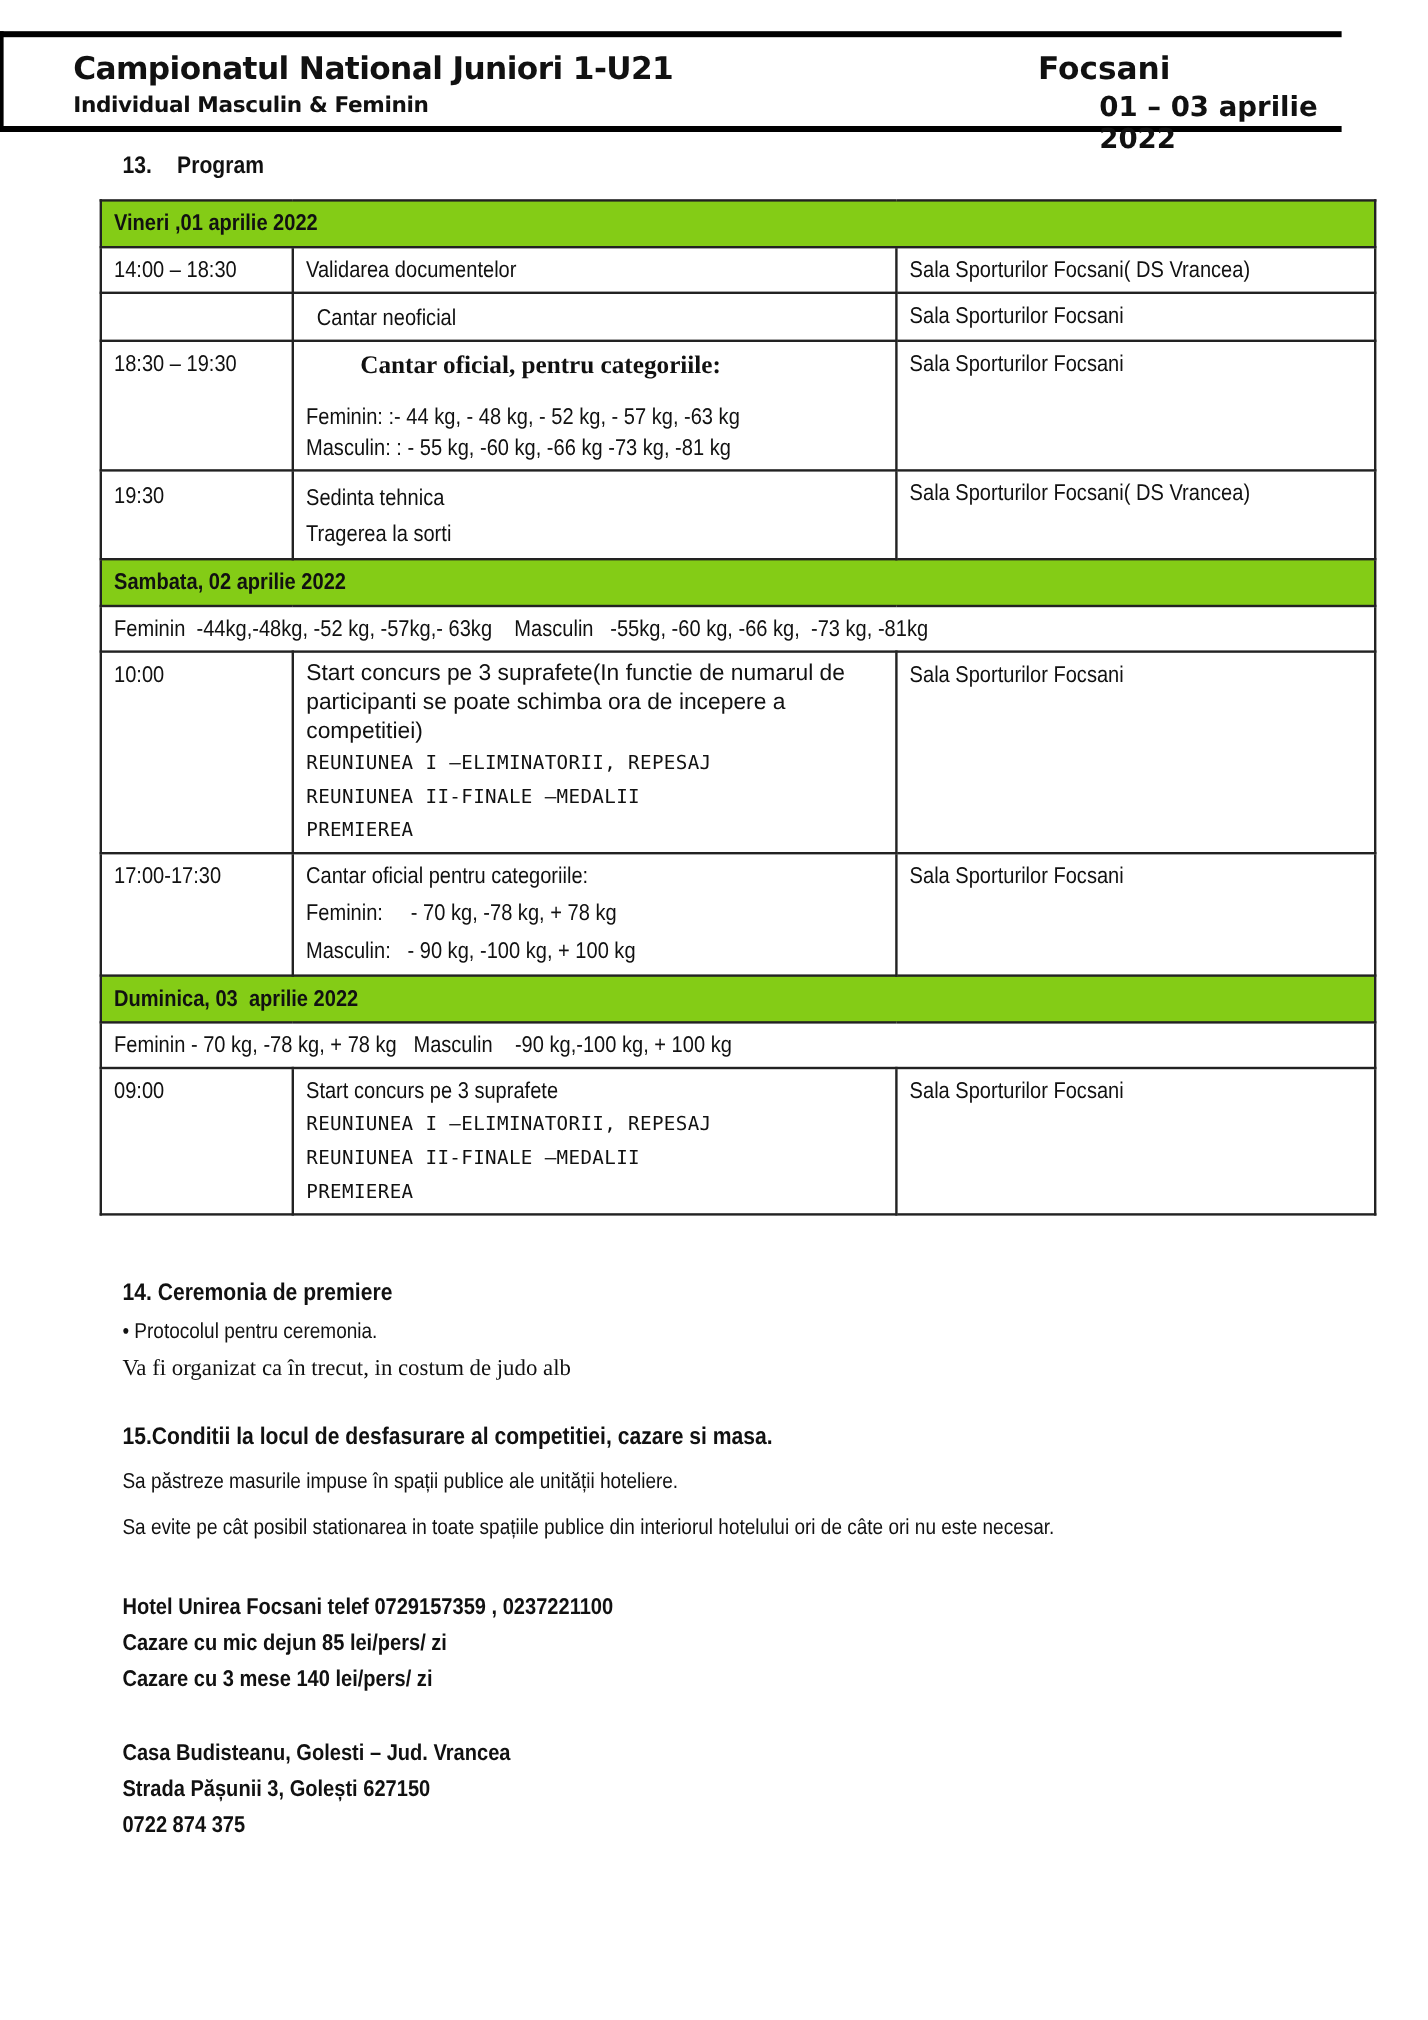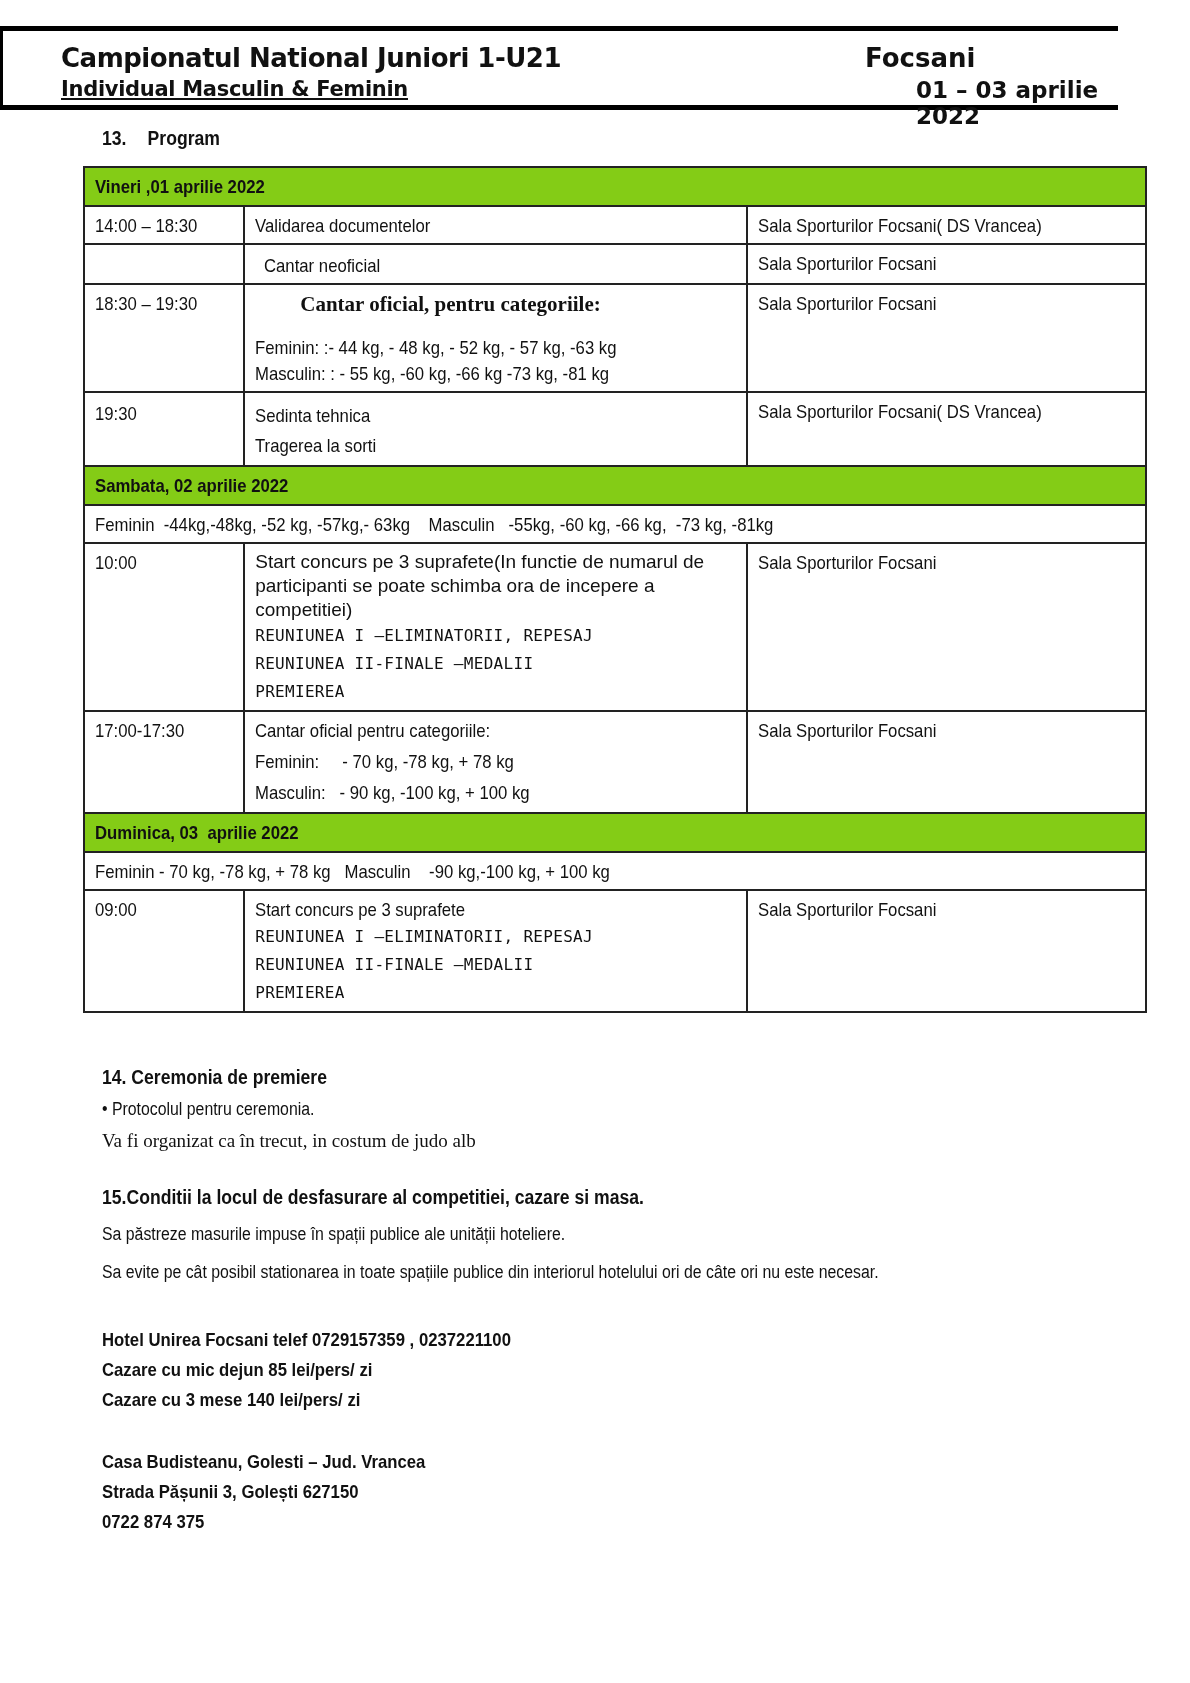--- a/index.html
+++ b/index.html
@@ -11,21 +11,21 @@
     position: absolute; left: 0; top: 26px; width: 1118px; height: 84px;
     box-sizing: border-box; border-top: 5px solid #000; border-bottom: 5px solid #000;
     border-left: 3px solid #000;
   }
   .hdr-title {
     position: absolute; left: 58px; top: 12px;
     font-family: "DejaVu Sans", sans-serif; font-weight: bold; font-size: 26px; letter-spacing: -0.5px;
   }
   .hdr-sub {
     position: absolute; left: 58px; top: 46px;
-    font-family: "DejaVu Sans", sans-serif; font-weight: bold; font-size: 21px; letter-spacing: -0.3px; text-decoration: underline;
+    font-family: "DejaVu Sans", sans-serif; font-weight: bold; font-size: 18px; letter-spacing: -0.3px;
   }
   .hdr-city {
     position: absolute; left: 862px; top: 12px;
     font-family: "DejaVu Sans", sans-serif; font-weight: bold; font-size: 26px;
   }
   .hdr-date {
     position: absolute; left: 865px; top: 46px;
     font-family: "DejaVu Sans", sans-serif; font-weight: bold; font-size: 23px; margin-left: 48px;
   }
   .sec13 {

